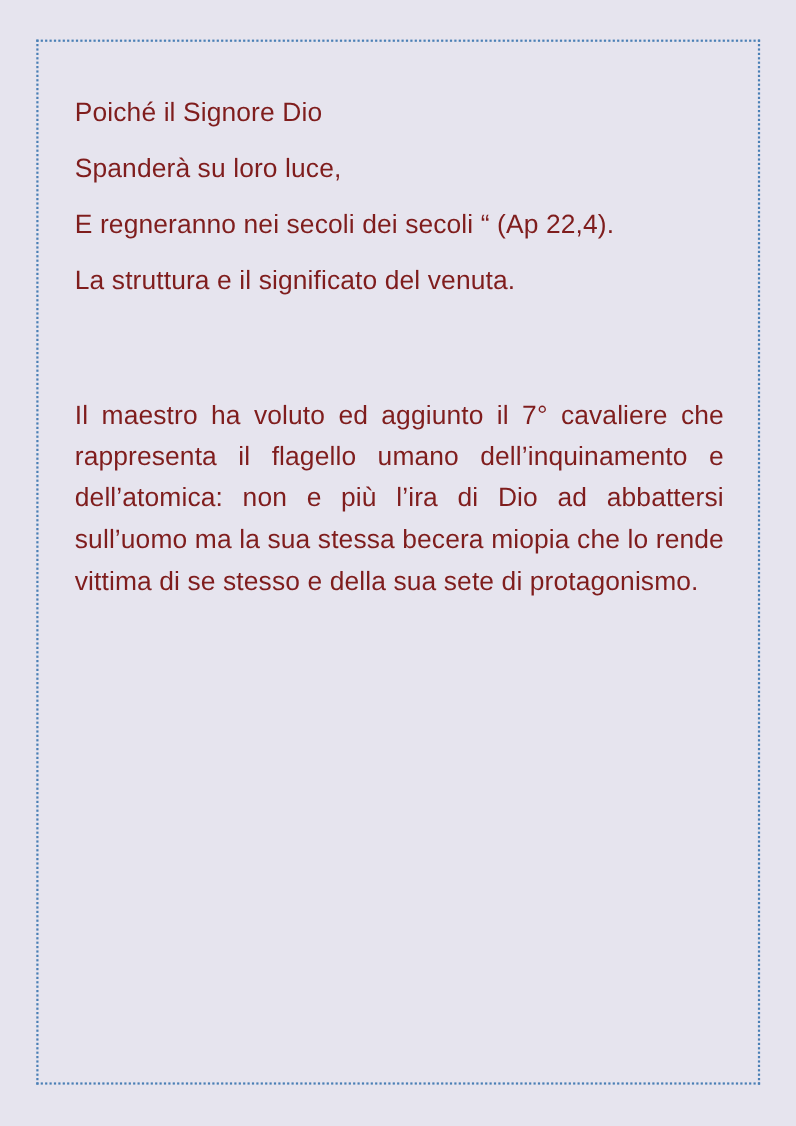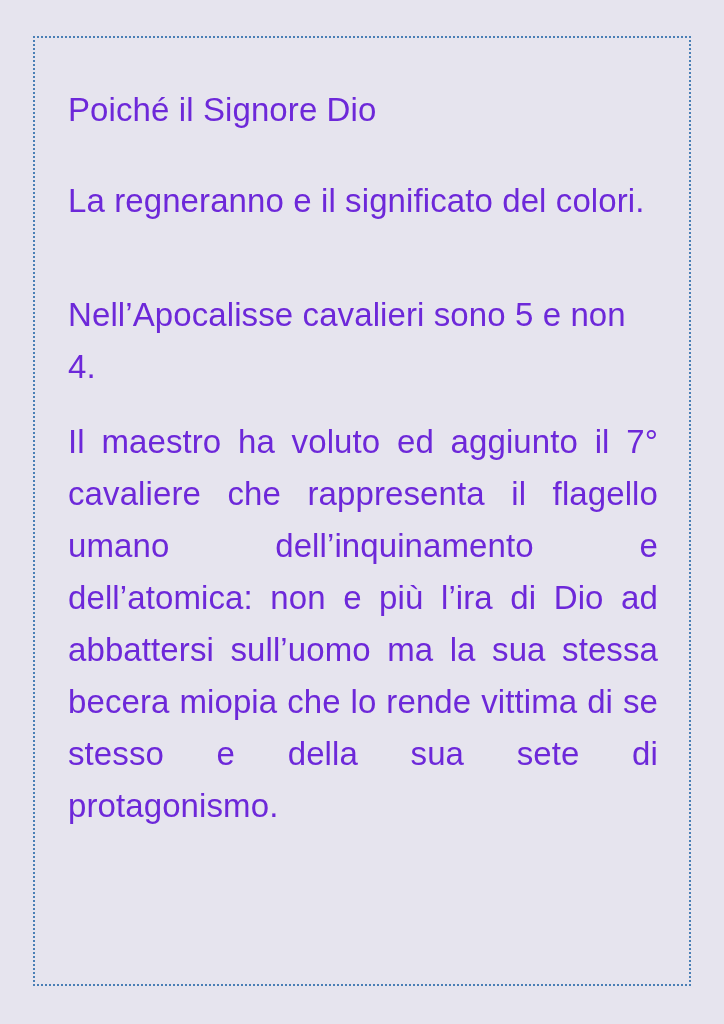--- a/index.html
+++ b/index.html
@@ -30,44 +30,45 @@
     box-sizing: border-box;
   }
   .content {
     position: absolute;
     left: 68px;
     top: 84px;
     width: 590px;
   }
   p.para {
     margin: 0 0 0 0;
-    color: #6d28d9;
-    font-size: 33px;
+    color: #7f1d1d;
+    font-size: 24px;
     line-height: 1.58;
     text-align: justify;
     text-justify: inter-word;
     letter-spacing: 0.1px;
   }
   p.para.nojust {
     text-align: left;
   }
   .gap-sm { height: 13px; }
   .gap-md { height: 22px; }
   .gap-lg { height: 62px; }
 </style>
 </head>
 <body>
 
 <div class="page">
   <div class="frame"></div>
   <div class="content">
     <p class="para nojust">Poiché il Signore Dio</p>
     <div class="gap-sm"></div>
+    <p class="para nojust">Spanderà su loro luce,</p>
     <div class="gap-sm"></div>
+    <p class="para">E regneranno nei secoli dei secoli “ (Ap 22,4).</p>
     <div class="gap-sm"></div>
-    <p class="para nojust">La regneranno e il significato del colori.</p>
+    <p class="para nojust">La struttura e il significato del venuta.</p>
     <div class="gap-lg"></div>
-    <p class="para nojust">Nell’Apocalisse cavalieri sono 5 e non 4.</p>
     <div class="gap-md"></div>
     <p class="para">Il maestro ha voluto ed aggiunto il 7° cavaliere che rappresenta il flagello umano dell’inquinamento e dell’atomica: non e più l’ira di Dio ad abbattersi sull’uomo ma la sua stessa becera miopia che lo rende vittima di se stesso e della sua sete di protagonismo.</p>
     <div class="gap-sm"></div>
   </div>
 </div>
 
 </body></html>

